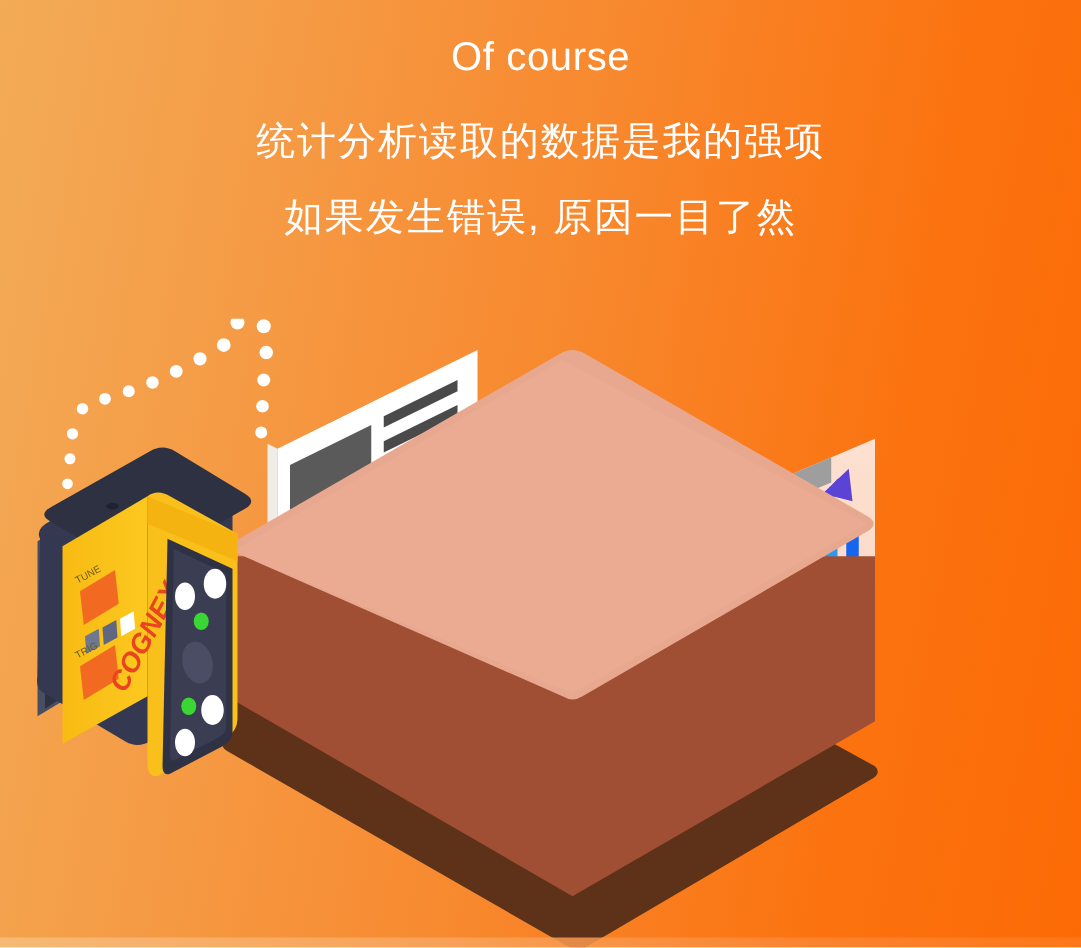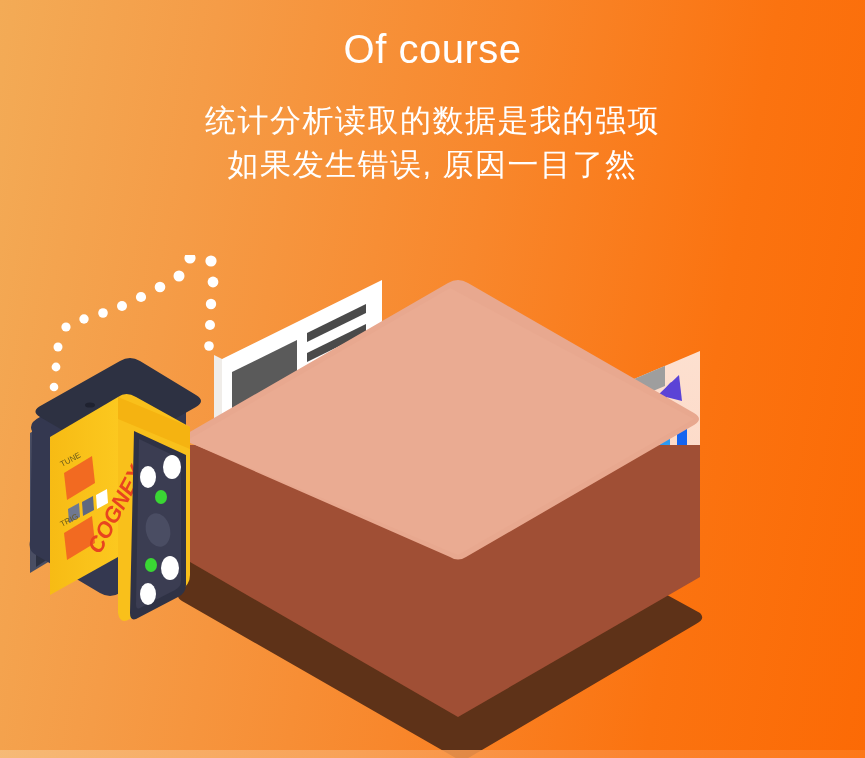--- a/index.html
+++ b/index.html
@@ -18,29 +18,29 @@
     opacity:.85;
   }
 
   
   #headline{
     position:absolute;left:0;top:0;width:865px;
     text-align:center;color:#ffffff;
     -webkit-font-smoothing:antialiased;
   }
   #title-of-course{
-    font-size:40px;font-weight:300;letter-spacing:.5px;
+    font-size:32px;font-weight:300;letter-spacing:.5px;
     line-height:1;margin-top:29px;
   }
   .headline-line{
     font-size:31px;font-weight:400;letter-spacing:1.5px;
     line-height:1;margin-top:26px;
   }
   #headline-line-1{margin-top:36px;}
-  #headline-line-3{margin-top:13px;}
+  #headline-line-3{margin-top:30px;}
 
   
   #scene{position:absolute;left:0;top:255px;width:865px;height:503px;}
   #scene svg{display:block;}
 </style>
 </head>
 <body>
 
 <div id="stage">
 

